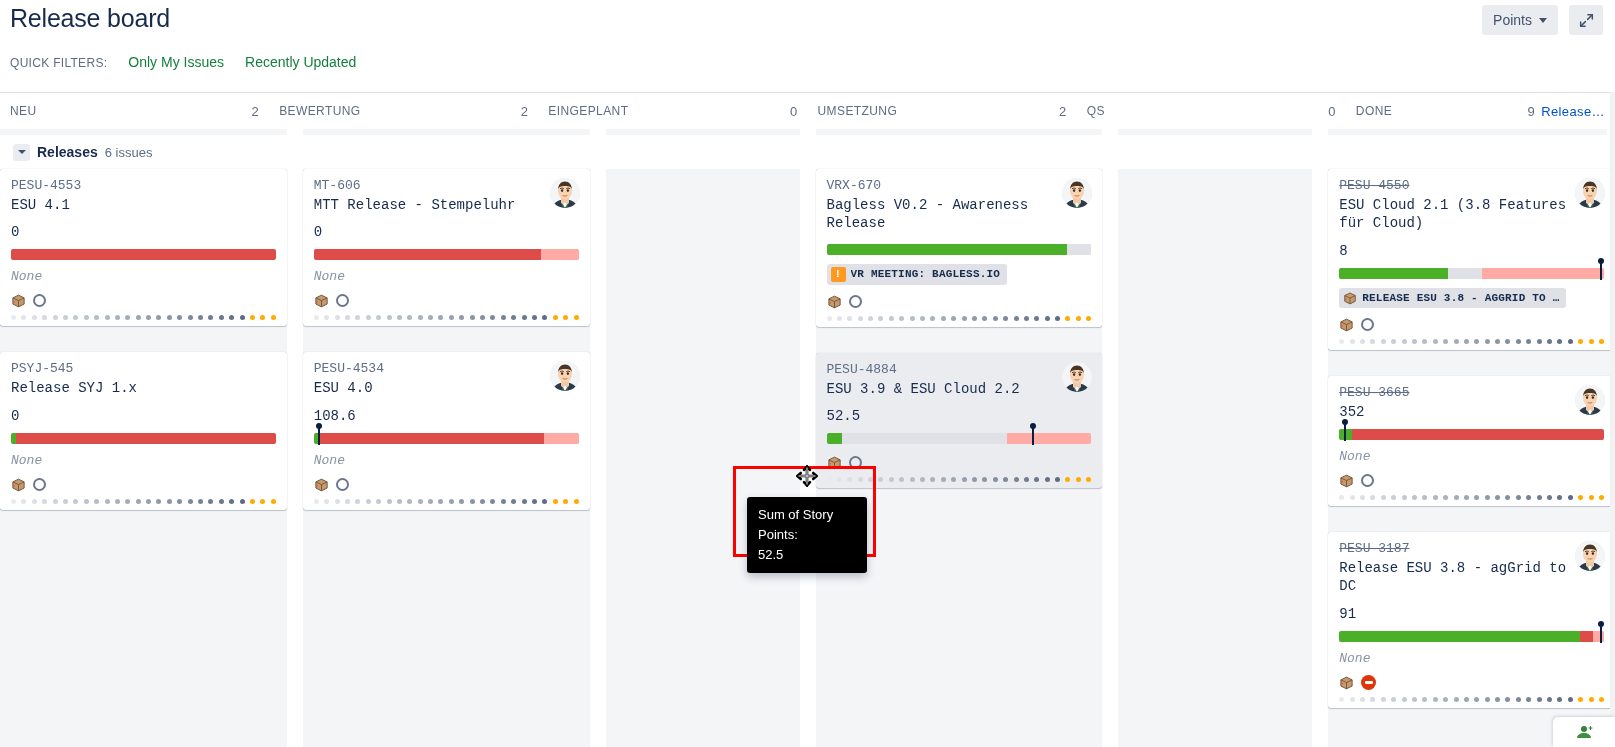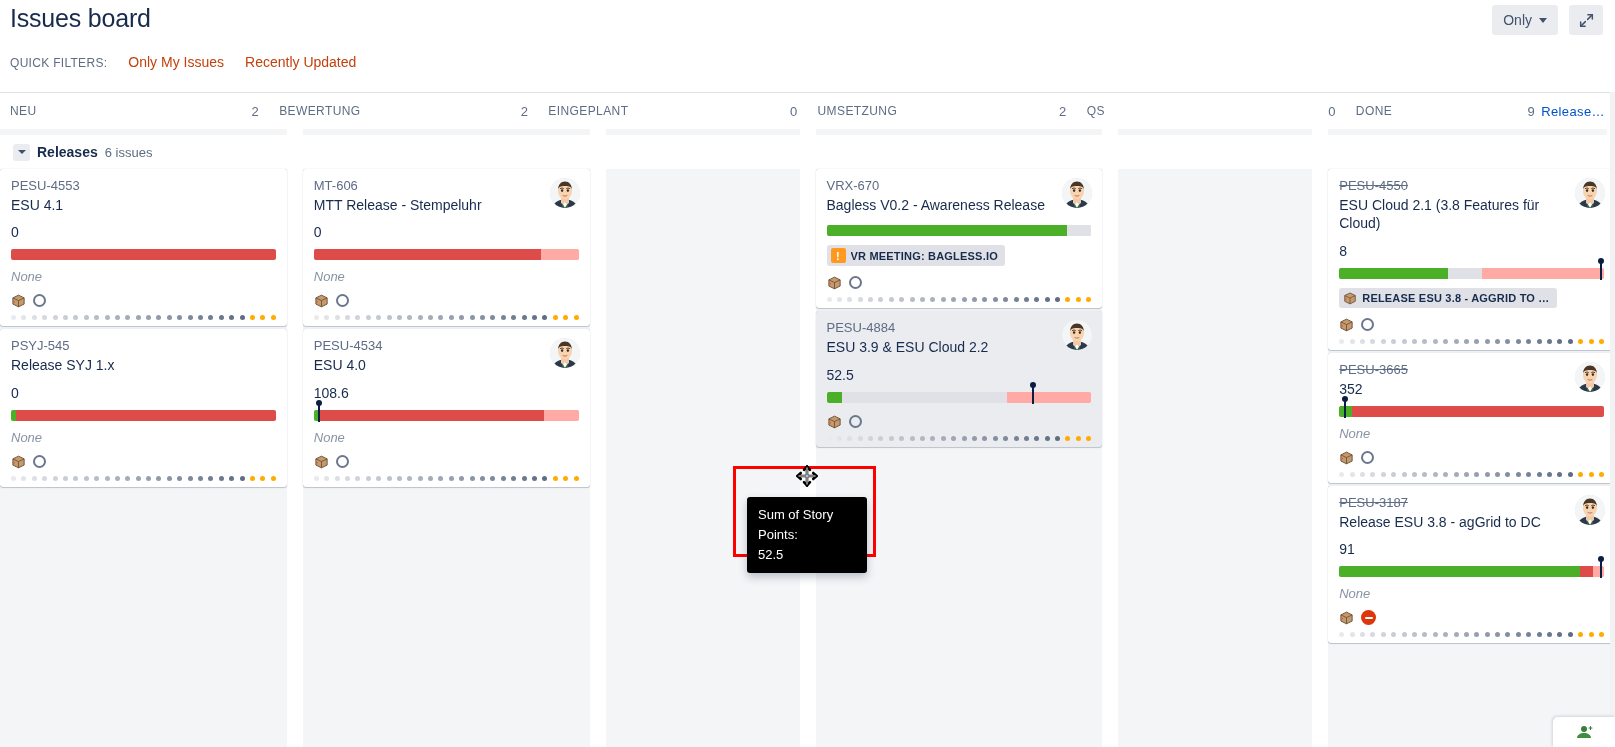--- a/index.html
+++ b/index.html
@@ -32,21 +32,21 @@
   }
   .chev { display: inline-block; width: 0; height: 0;
     border-left: 4.5px solid transparent; border-right: 4.5px solid transparent;
     border-top: 5px solid #42526e; }
 
   .quickfilters {
     position: absolute; left: 10px; top: 54px;
     display: flex; align-items: baseline; gap: 21px;
   }
   .qf-label { font-size: 12px; color: #5e6c84; letter-spacing: .3px; }
-  .qf-link { font-size: 14px; color: #c2410c; cursor: pointer; }
+  .qf-link { font-size: 14px; color: #15803d; cursor: pointer; }
 
   
   .col-headers {
     display: flex; height: 37px; border-top: 1px solid #dfe1e6;
     align-items: center;
   }
   .col-head {
     flex: 1 1 0; display: flex; align-items: center;
     justify-content: space-between; padding: 0 10px;
     font-size: 12px; color: #5e6c84; letter-spacing: .4px;
@@ -86,22 +86,22 @@
     background: #f4f5f7; margin: 0 8px;
     padding: 0; min-height: 100%;
   }
   .col-body.pad-left0 { margin-left: 0; }
   .col-body.pad-right0 { margin-right: 0; }
 
   
   .card {
     background: #ffffff; border-radius: 3px;
     box-shadow: 0 1px 1px rgba(9,30,66,.22), 0 0 1px rgba(9,30,66,.25);
-    padding: 9px 11px 6px 11px; margin-bottom: 3px;
-    position: relative; cursor: pointer;
+    padding: 9px 11px 6px 11px; margin-bottom: 26px;
+    position: relative; cursor: pointer; font-family: Liberation Mono, monospace;
   }
   .card.selected { background: #ebecf0; }
   .card-key {
     font-size: 13px; color: #5e6c84; margin-bottom: 3px;
   }
   .card-key.done { text-decoration: line-through; }
   .card-summary {
     font-size: 14px; color: #172b4d; line-height: 1.32;
     padding-right: 34px; margin-bottom: 9px;
   }
@@ -188,25 +188,25 @@
   }
   .scrollbar-v {
     position: absolute; right: 0; top: 92px; width: 5px; height: 655px;
     background: #f1f2f4;
   }
 </style>
 </head>
 <body>
 
 <div class="topbar">
-  <div class="page-title">Issues board</div>
+  <div class="page-title">Release board</div>
 
   <div class="top-right">
     <button class="btn-board">
-      <span>Only</span>
+      <span>Points</span>
       <span class="chev"></span>
     </button>
     <button class="btn-icon">
       <svg width="15" height="15" viewBox="0 0 16 16">
         <path d="M9.5 1.8h4.7v4.7" fill="none" stroke="#42526e" stroke-width="1.6" stroke-linecap="round"></path>
         <path d="M6.5 14.2H1.8V9.5" fill="none" stroke="#42526e" stroke-width="1.6" stroke-linecap="round"></path>
         <path d="M13.9 2.1 9.2 6.8M2.1 13.9l4.7-4.7" stroke="#42526e" stroke-width="1.6" stroke-linecap="round"></path>
       </svg>
     </button>
   </div>

